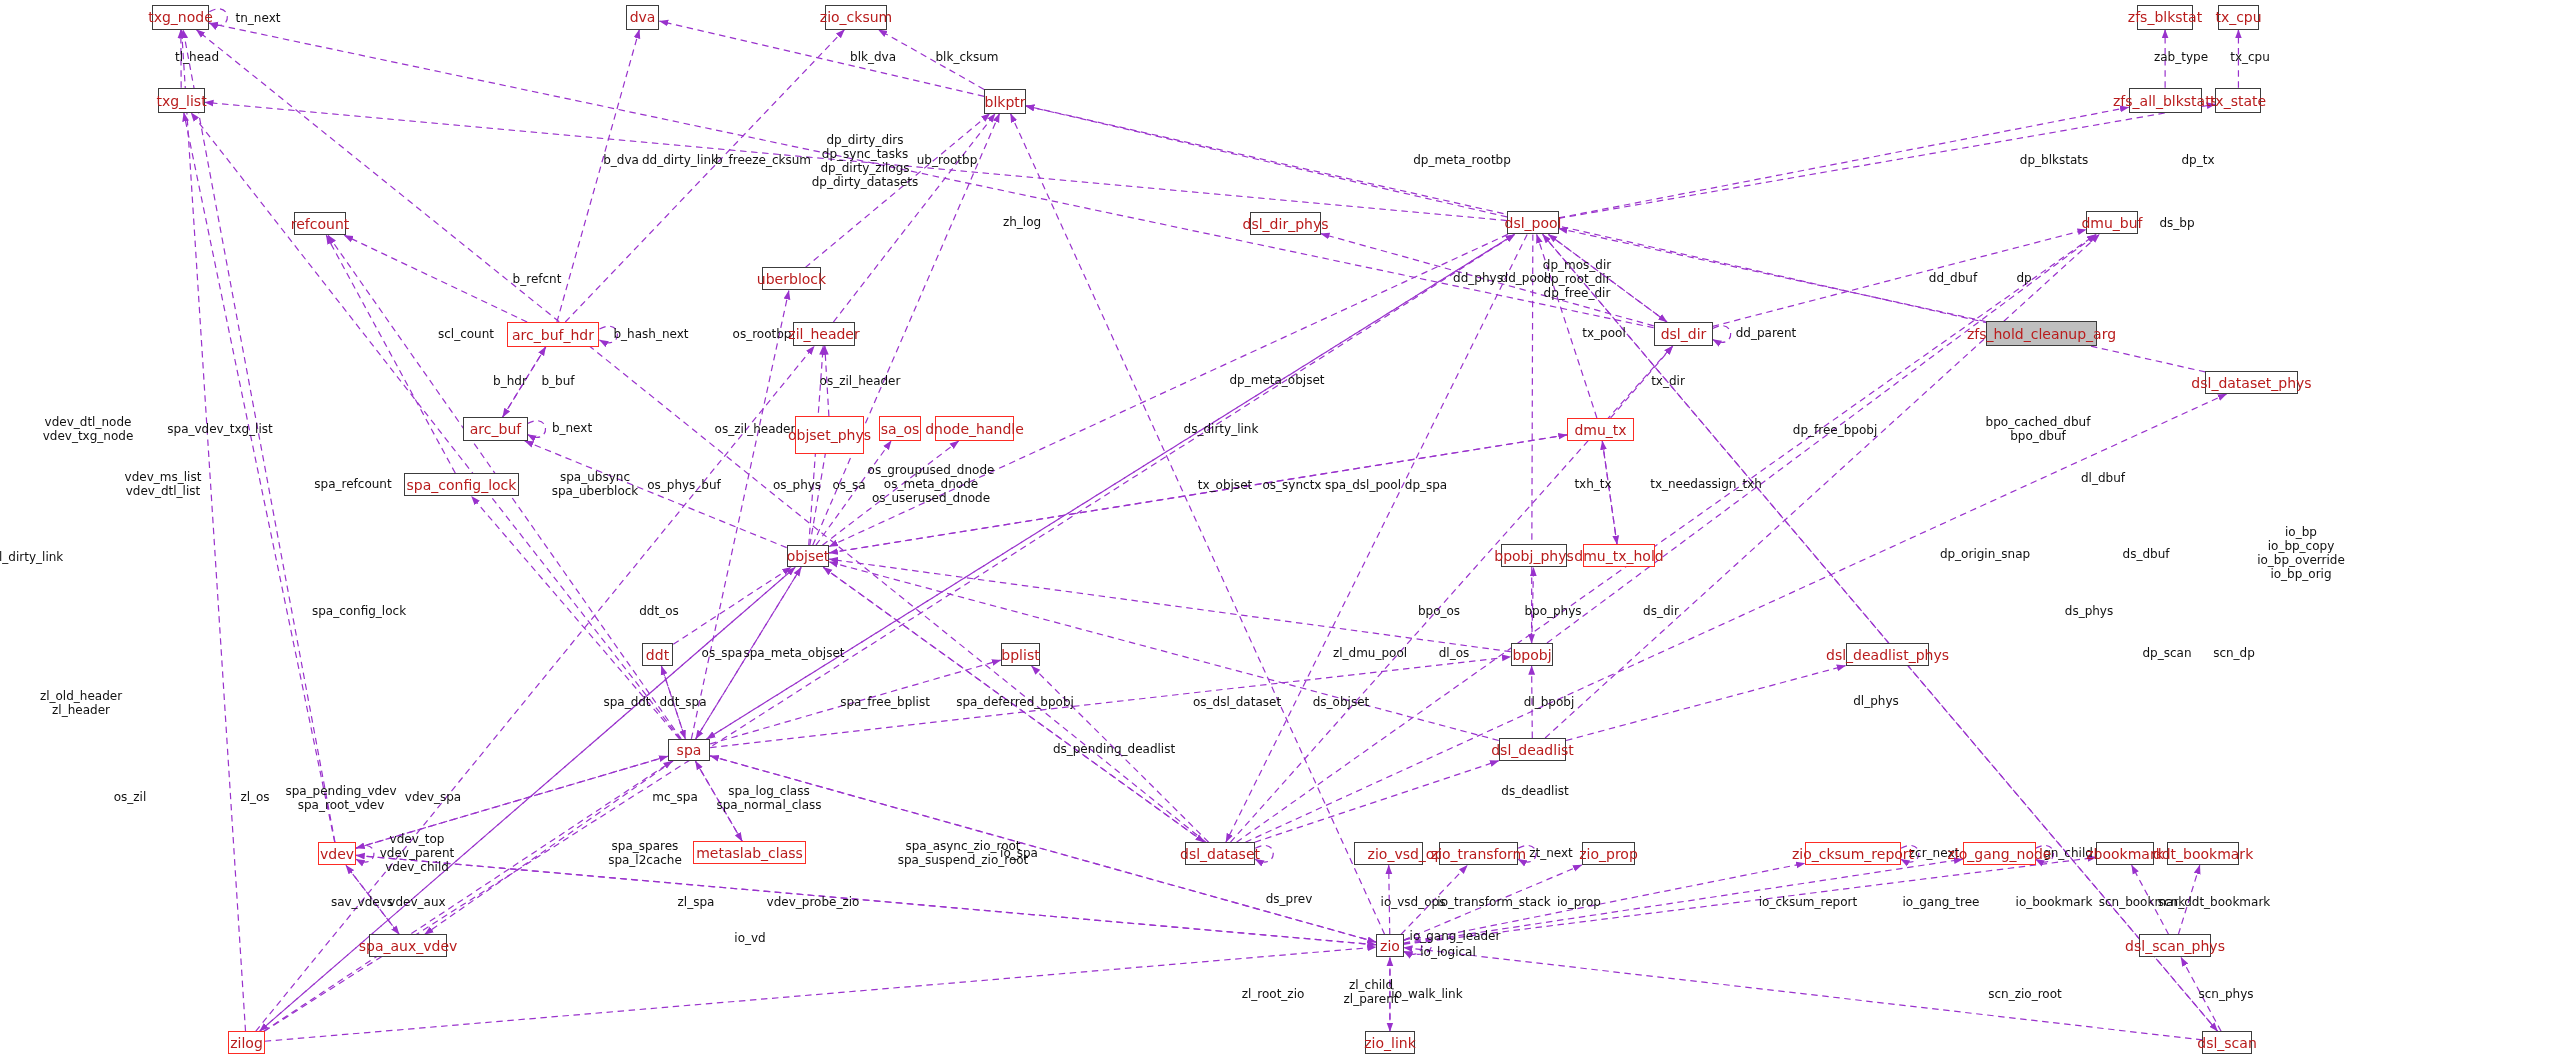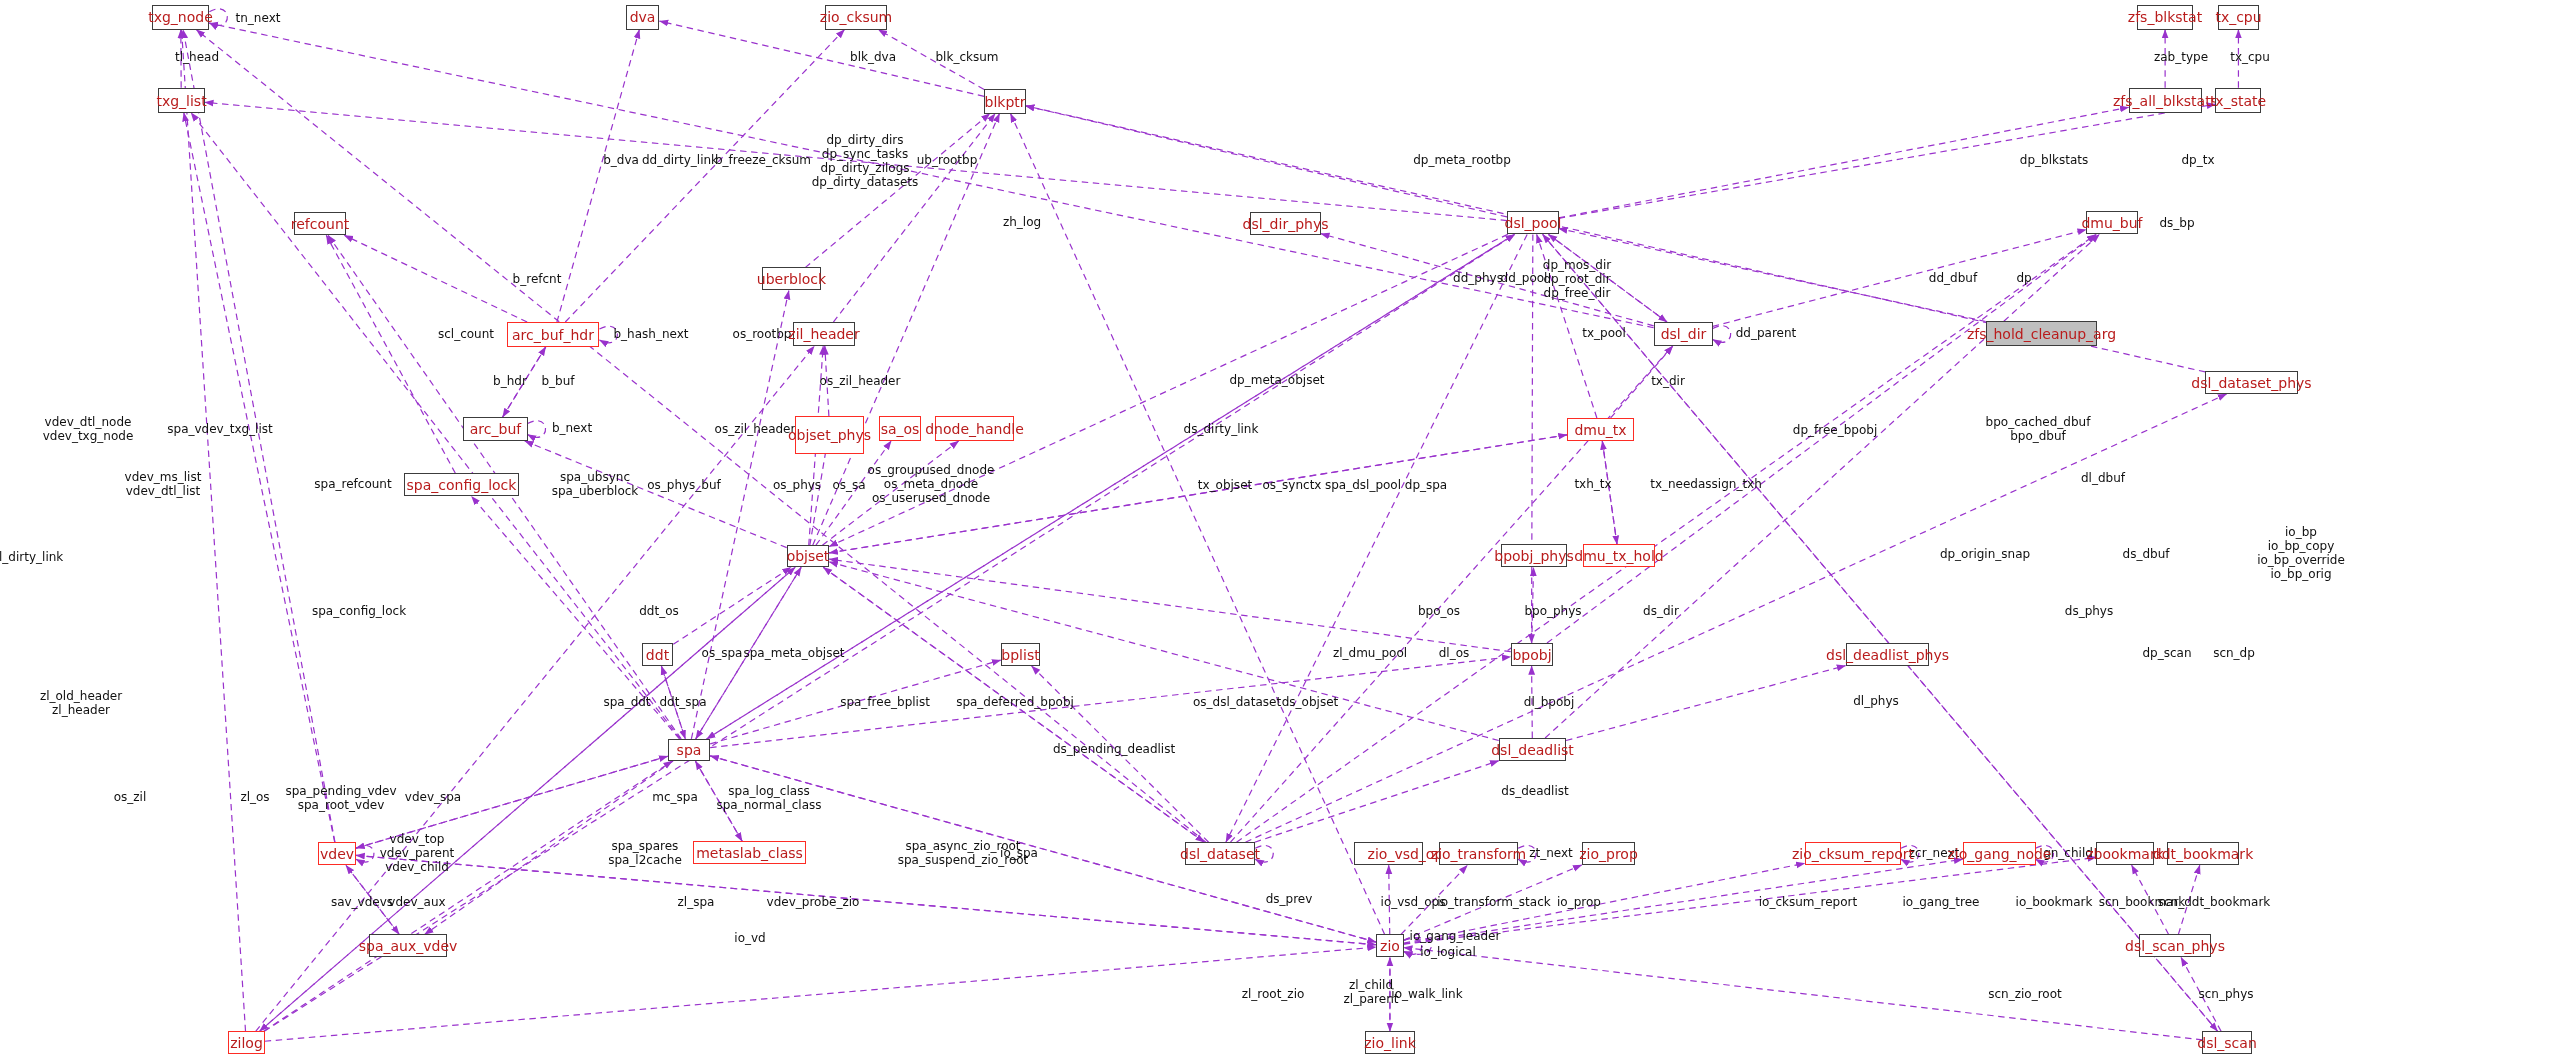--- a/index.html
+++ b/index.html
@@ -260,21 +260,21 @@
       <div class="elabel" style="left: 683px; top: 702px;">ddt_spa</div>
       <div class="elabel" style="left: 885px; top: 702px;">spa_free_bplist</div>
       <div class="elabel" style="left: 1015px; top: 702px;">spa_deferred_bpobj</div>
       <div class="elabel" style="left: 1553px; top: 611px;">bpo_phys</div>
       <div class="elabel" style="left: 1439px; top: 611px;">bpo_os</div>
       <div class="elabel" style="left: 1661px; top: 611px;">ds_dir</div>
       <div class="elabel" style="left: 1370px; top: 653px;">zl_dmu_pool</div>
       <div class="elabel" style="left: 1454px; top: 653px;">dl_os</div>
       <div class="elabel" style="left: 1549px; top: 702px;">dl_bpobj</div>
       <div class="elabel" style="left: 1237px; top: 702px;">os_dsl_dataset</div>
-      <div class="elabel" style="left: 1292px; top: 702px; padding-left: 36px;">ds_objset</div>
+      <div class="elabel" style="left: 1323px; top: 702px; padding-left: 36px;">ds_objset</div>
       <div class="elabel" style="left: 1535px; top: 791px;">ds_deadlist</div>
       <div class="elabel" style="left: 1114px; top: 749px;">ds_pending_deadlist</div>
       <div class="elabel" style="left: 1876px; top: 701px;">dl_phys</div>
       <div class="elabel" style="left: 2167px; top: 653px;">dp_scan</div>
       <div class="elabel" style="left: 2234px; top: 653px;">scn_dp</div>
       <div class="elabel" style="left: 359px; top: 611px;">spa_config_lock</div>
       <div class="elabel" style="left: 81px; top: 703px;">zl_old_header
 zl_header</div>
       <div class="elabel" style="left: 130px; top: 797px;">os_zil</div>
       <div class="elabel" style="left: 255px; top: 797px;">zl_os</div>

